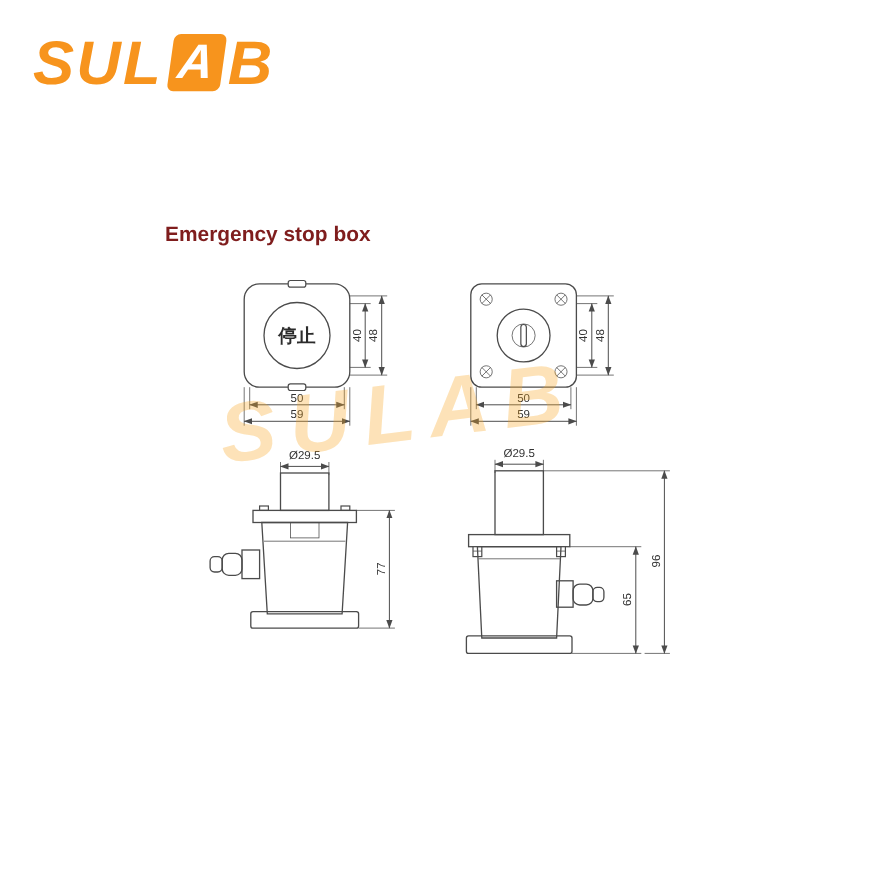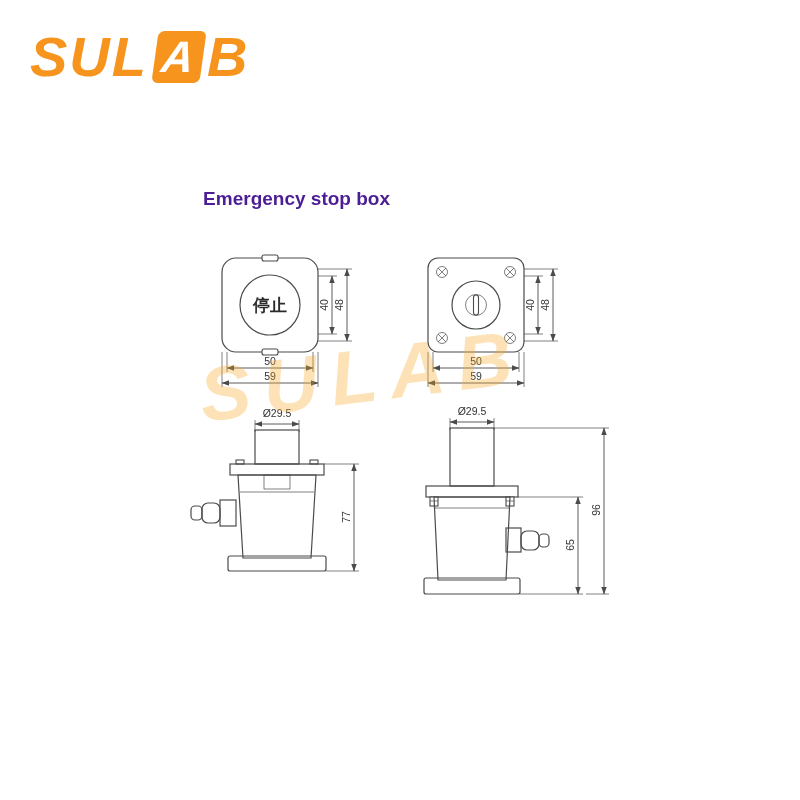--- a/index.html
+++ b/index.html
@@ -9,22 +9,22 @@
 
   
   .logo { position:absolute; left:30px; top:24px; display:flex; align-items:center;
           font-style:italic; font-weight:bold; font-size:56px; color:#F7941D;
           letter-spacing:2px; z-index:4; }
   .logo .boxed { display:inline-flex; align-items:center; justify-content:center;
           background:#F7941D; color:#ffffff; width:48px; height:52px; border-radius:6px;
           margin:0 4px 0 7px; transform:skewX(-8deg); font-size:44px; }
 
   
-  .section-title { position:absolute; top:188px; font-size:19px; font-weight:bold;
-          color:#4c1d95; text-align:right; z-index:4; }
+  .section-title { position:absolute; top:203px; font-size:19px; font-weight:bold;
+          color:#7f1d1d; text-align:left; z-index:4; }
   .title-left  { left:150px; width:240px; }
   .title-right { left:400px; width:160px; }
 
   
   .watermark { position:absolute; left:200px; top:352px; font-size:76px; font-weight:bold;
           font-style:italic; color:#F9A825; opacity:0.32; letter-spacing:13px;
           transform:rotate(-7deg); transform-origin:left center; white-space:nowrap;
           z-index:6; pointer-events:none; }
 
   

